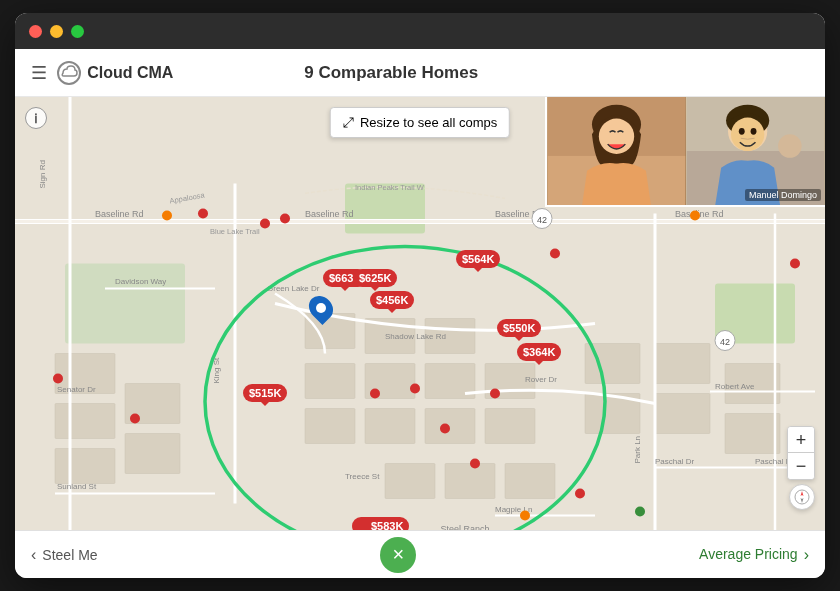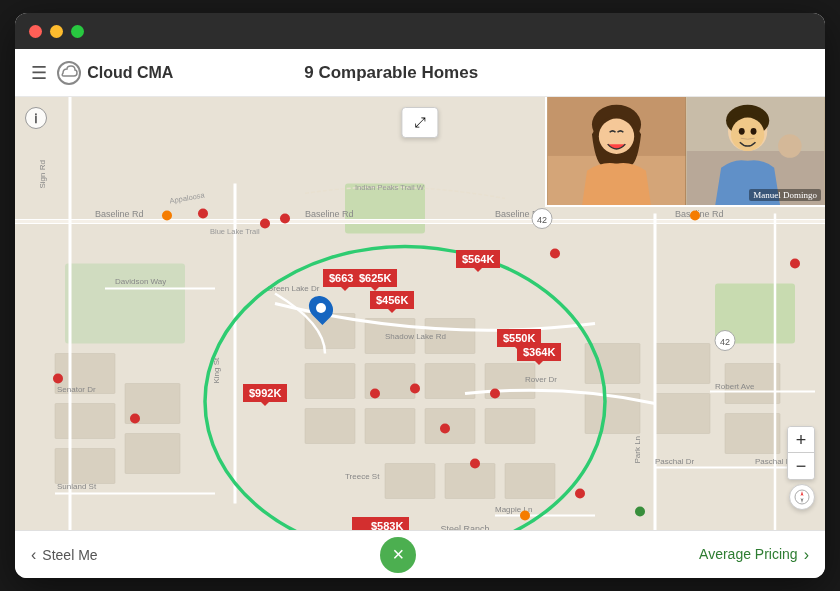--- a/index.html
+++ b/index.html
@@ -160,21 +160,21 @@
       z-index: 10;
     }
 
     .price-label {
       position: absolute;
       background: #d32f2f;
       color: white;
       font-size: 11px;
       font-weight: 700;
       padding: 3px 6px;
-      border-radius: 0;
+      border-radius: 9px;
       white-space: nowrap;
       z-index: 5;
       cursor: pointer;
     }
     .price-label::after {
       content: '';
       position: absolute;
       bottom: -4px;
       left: 50%;
       transform: translateX(-50%);
@@ -207,21 +207,20 @@
     .video-half {
       flex: 1;
       position: relative;
       overflow: hidden;
     }
     .video-half-left {
       background: linear-gradient(135deg, #c9a882 0%, #a07850 100%);
     }
     .video-half-right {
       background: linear-gradient(135deg, #d4c4a8 0%, #b8a88c 100%);
-      font-family: Liberation Serif, serif;
     }
     .person-name {
       position: absolute;
       bottom: 4px;
       right: 4px;
       font-size: 9px;
       color: white;
       background: rgba(0,0,0,0.4);
       padding: 1px 4px;
       border-radius: 2px;
@@ -478,29 +477,30 @@
       <div class="map-pin" style="position:absolute; left:295px; top:198px;">
         <div style="width:22px;height:26px;background:#1565c0;border-radius:50% 50% 50% 0;transform:rotate(-45deg);display:flex;align-items:center;justify-content:center;">
           <div style="width:10px;height:10px;background:white;border-radius:50%;transform:rotate(45deg);"></div>
         </div>
       </div>
 
       <div class="price-label" style="left:308px;top:172px;">$663K</div>
       <div class="price-label" style="left:338px;top:172px;">$625K</div>
       <div class="price-label" style="left:355px;top:194px;">$456K</div>
       <div class="price-label" style="left:441px;top:153px;">$564K</div>
-      <div class="price-label" style="left:482px;top:232px;">$550K</div>
+      <div class="price-label" style="left:482px;top:222px;">$550K</div>
       <div class="price-label" style="left:502px;top:246px;">$364K</div>
-      <div class="price-label" style="left:228px;top:287px;">$992K</div>
+      <div class="price-label" style="left:228px;top:287px;">$515K</div>
       <div class="price-label" style="left:337px;top:420px;padding-left:19px;">$583K</div>
 
       <div class="info-icon">ℹ</div>
 
       <div class="resize-btn">
         <span class="resize-btn-icon">⤢</span>
+        <span>Resize to see all comps</span>
       </div>
 
       <div class="video-overlay">
 
         <div class="video-half video-half-left">
           <svg viewBox="0 0 140 110" style="position:absolute;bottom:0;left:0;width:100%;height:100%;" preserveAspectRatio="xMidYMax meet">
 
             <rect width="140" height="110" fill="#c4956a"></rect>
             <rect y="60" width="140" height="50" fill="#d4a578"></rect>
 

